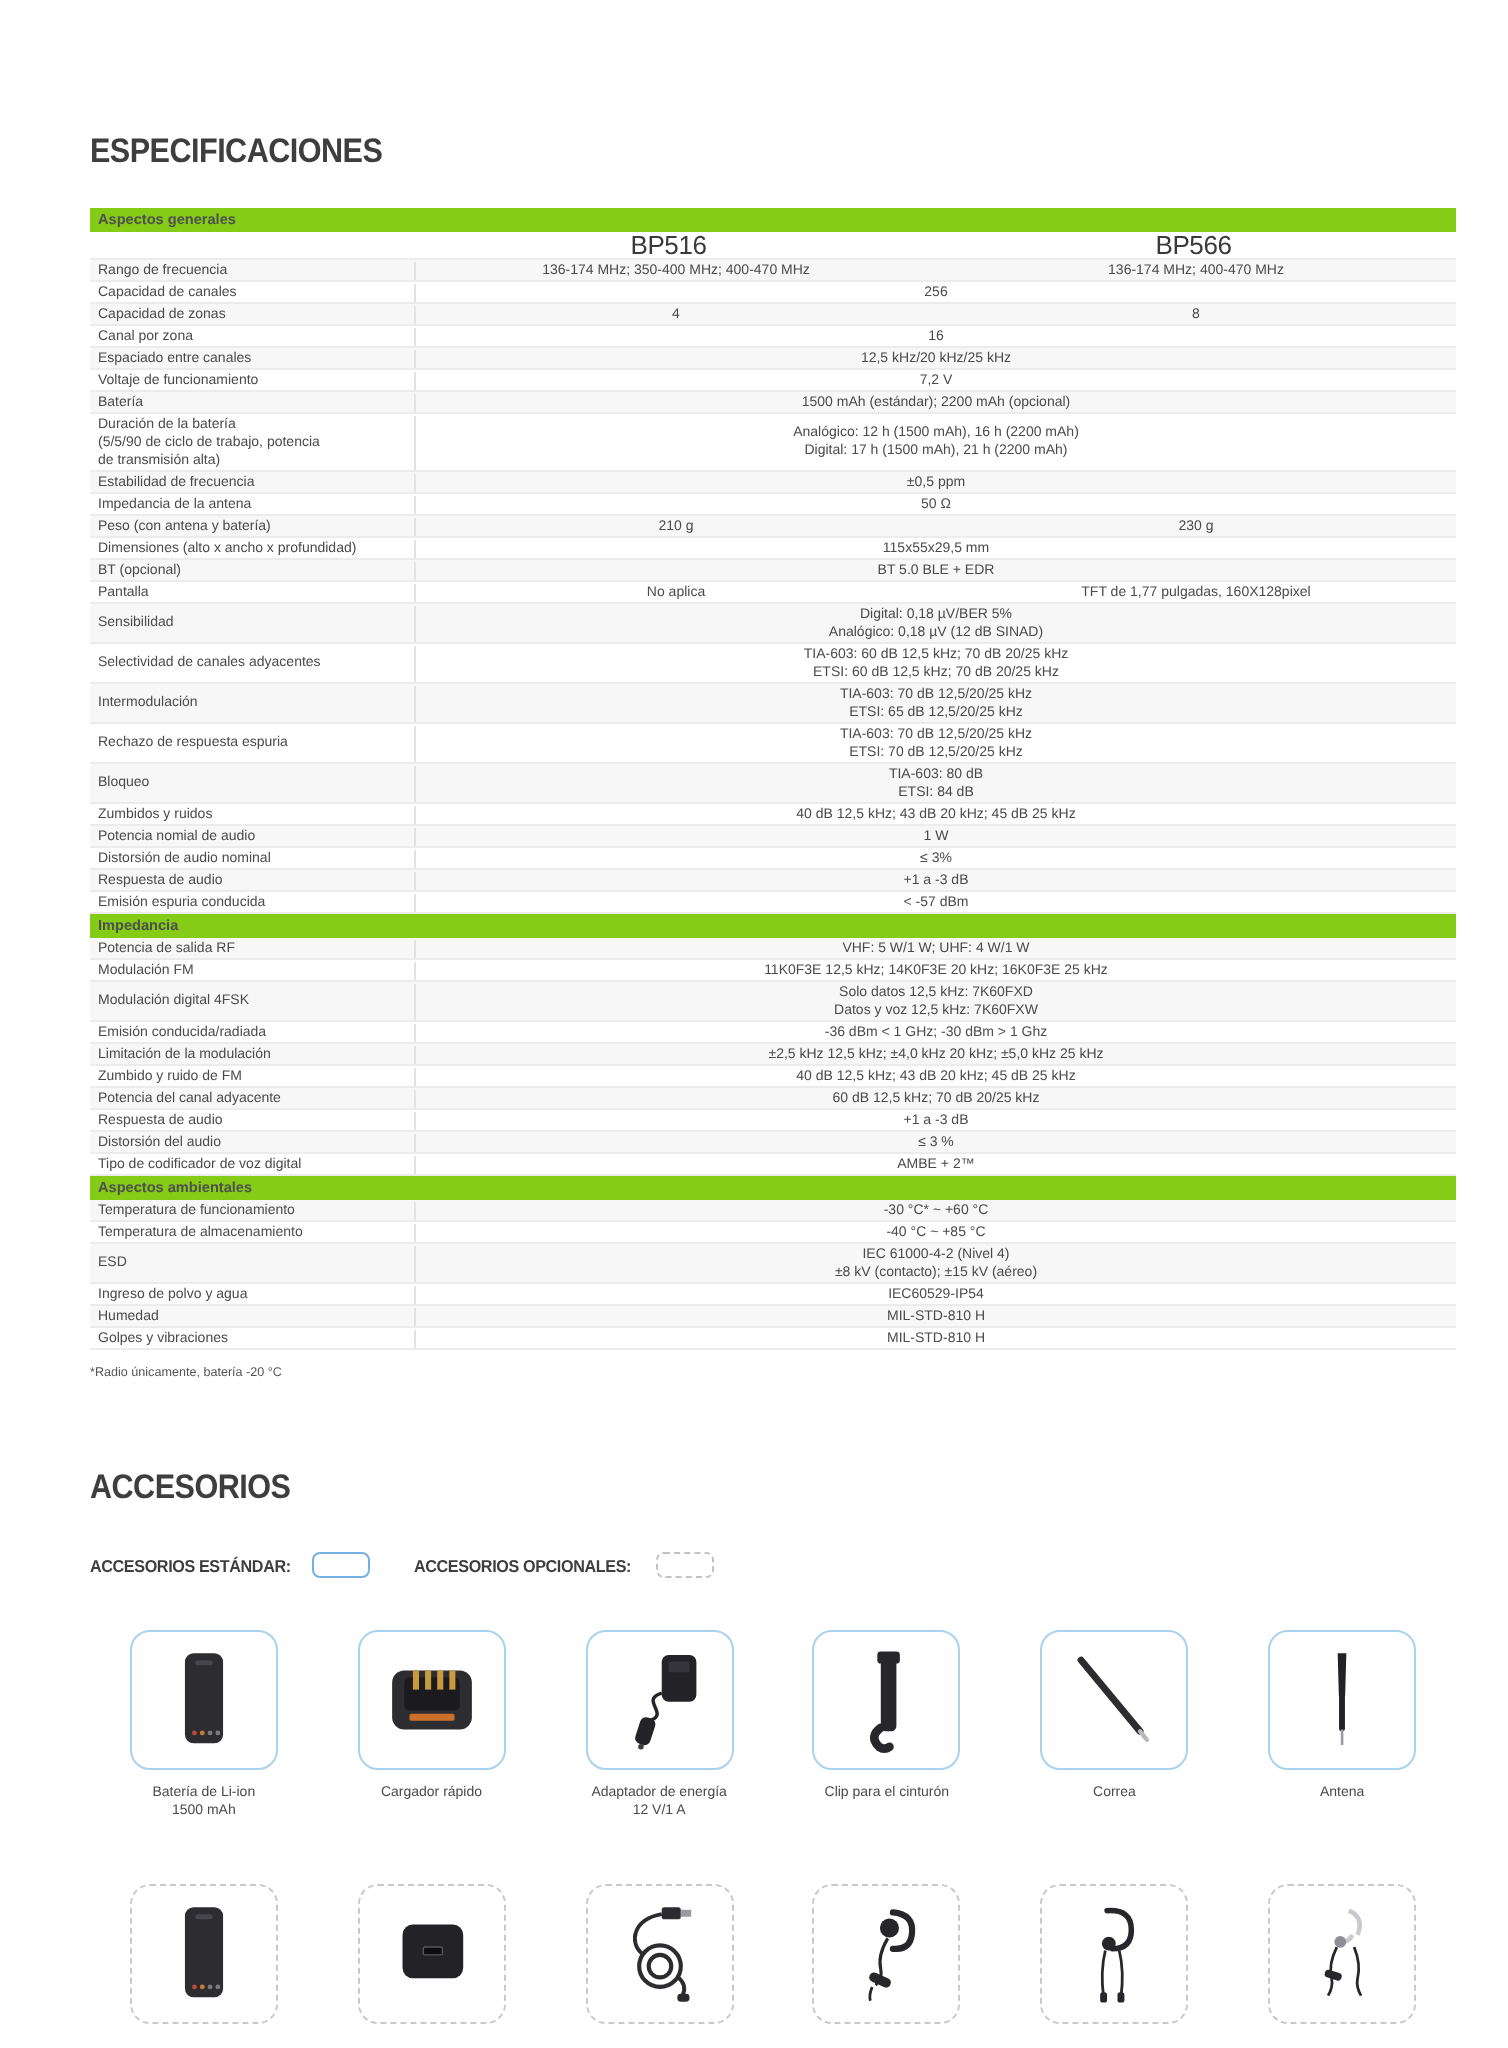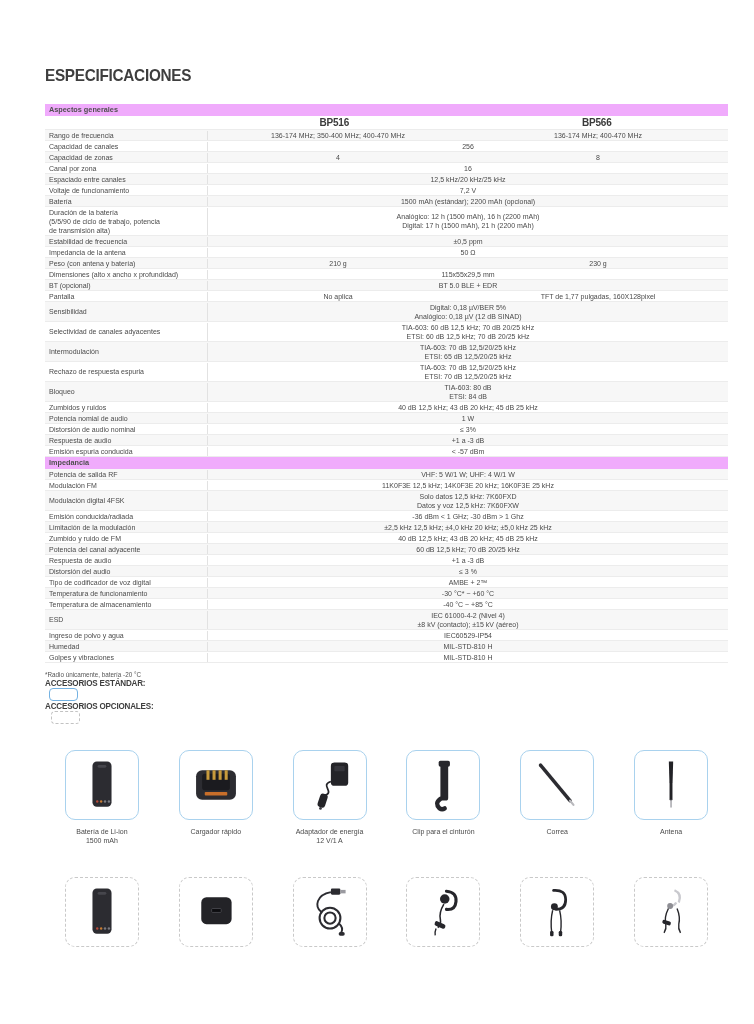--- a/index.html
+++ b/index.html
@@ -14,37 +14,37 @@
   .big-title{
     font-size:17px;font-weight:700;color:#3e3e3e;
     letter-spacing:-0.3px;display:inline-block;
     transform:scaleX(.9);transform-origin:left center;
     white-space:nowrap;
   }
 
   
   .spec-table{margin-top:15px;font-size:7px;}
   .sec-bar{
-    background:#f0abfc;height:12px;line-height:12px;
+    background:#84cc16;height:12px;line-height:12px;
     font-weight:700;font-size:7.3px;color:#4f4f4f;padding-left:4px;
   }
   .model-row{display:flex;align-items:center;height:13px;border-bottom:0.5px solid #ececec;}
   .model-spacer{width:158px;}
   .model-cells{flex:1;display:flex;}
-  .model-cell{flex:1;text-align:center;font-weight:700;font-size:10px;color:#3a3a3a;letter-spacing:-0.2px;}
+  .model-cell{flex:1;text-align:center;font-weight:400;font-size:13px;color:#3a3a3a;letter-spacing:-0.2px;}
   .t-row{display:flex;align-items:center;border-bottom:0.5px solid #ececec;padding:0.5px 0;}
   .t-row.alt{background:#f7f7f7;}
   .t-lbl{width:158px;padding-left:4px;line-height:9px;white-space:nowrap;color:#4a4a4a;}
   .t-vals{flex:1;display:flex;align-self:stretch;align-items:center;border-left:0.5px solid #e2e2e2;}
   .t-val{flex:1;text-align:center;line-height:9px;color:#4a4a4a;}
   .footnote{margin-top:8px;font-size:6.3px;color:#555555;}
 
   
   .acc-title-wrap{margin-top:44px;}
-  .legend{display:flex;flex-direction:column;}
+  .legend{display:flex;align-items:center;margin-top:22px;}
   .legend-label{font-weight:700;font-size:8.6px;color:#3e3e3e;letter-spacing:-0.2px;transform:scaleX(.94);transform-origin:left center;white-space:nowrap;}
   .lg-box{width:27px;height:11px;border-radius:4px;background:#fff;display:inline-block;}
   .lg-solid{border:1px solid #74b2e2;margin-left:4px;}
   .lg-dashed{border:1px dashed #c2c2c2;margin-left:6px;}
   .legend-gap{width:22px;}
   .acc-grid{display:grid;grid-template-columns:repeat(6,1fr);margin-top:26px;justify-items:center;align-items:start;}
   .acc-grid.second{margin-top:32px;}
   .acc-col{display:flex;flex-direction:column;align-items:center;}
   .acc-card{
     width:74px;height:70px;border-radius:10px;background:#ffffff;
@@ -426,20 +426,21 @@
       <div class="t-row">
         <div class="t-lbl">
           <div>Tipo de codificador de voz digital</div>
         </div>
         <div class="t-vals">
           <div class="t-val">
             <div>AMBE + 2™</div>
           </div>
         </div>
       </div>
+      <div class="sec-bar">Aspectos ambientales</div>
       <div class="t-row alt">
         <div class="t-lbl">
           <div>Temperatura de funcionamiento</div>
         </div>
         <div class="t-vals">
           <div class="t-val">
             <div>-30 °C* ~ +60 °C</div>
           </div>
         </div>
       </div>
@@ -491,20 +492,21 @@
         <div class="t-vals">
           <div class="t-val">
             <div>MIL-STD-810 H</div>
           </div>
         </div>
       </div>
     </div>
 
   <div class="footnote">*Radio únicamente, batería -20 °C</div>
 
+  <div class="acc-title-wrap"><span class="big-title">ACCESORIOS</span></div>
 
   <div class="legend">
     <span class="legend-label">ACCESORIOS ESTÁNDAR:</span>
     <span class="lg-box lg-solid"></span>
     <span class="legend-gap"></span>
     <span class="legend-label">ACCESORIOS OPCIONALES:</span>
     <span class="lg-box lg-dashed"></span>
   </div>
 
   <div id="standard-grid" class="acc-grid">

